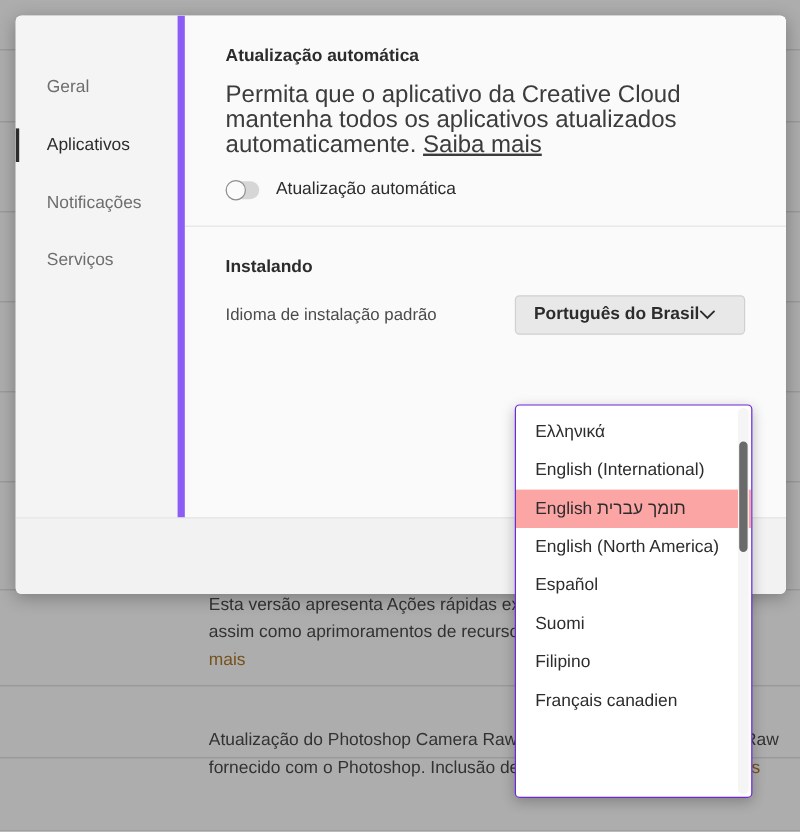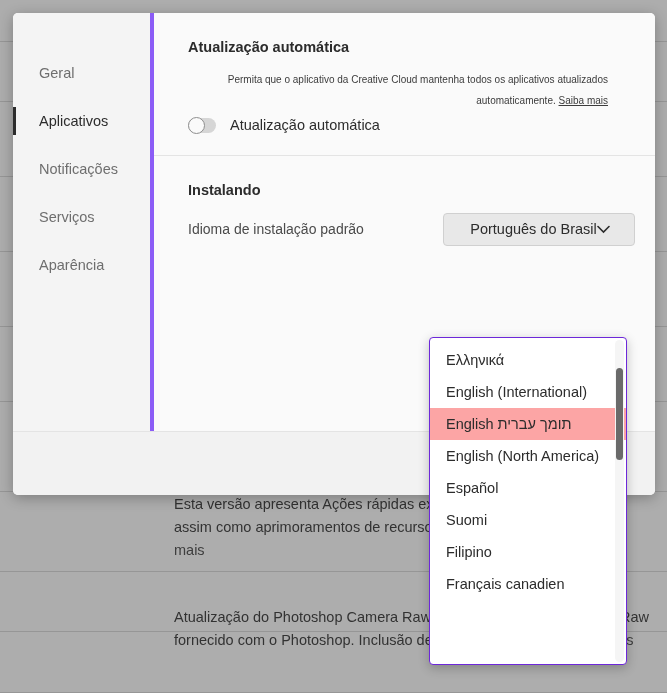--- a/index.html
+++ b/index.html
@@ -27,21 +27,21 @@
 
   .bg-text {
     position: absolute;
     font-size: 14.5px;
     line-height: 24px;
     color: #2c2c2c;
     white-space: nowrap;
   }
 
   .bg-link {
-    color: #404040;
+    color: #a16207;
   }
 
   
   #modal-scrim {
     position: absolute;
     inset: 0;
     background: rgba(60, 60, 60, 0.42);
   }
 
   
@@ -62,21 +62,21 @@
   .dialog-body {
     display: flex;
     flex: 1;
     min-height: 0;
   }
 
   
   #settings-sidebar {
     width: 141px;
     background: #f4f4f4;
-    border-right: 4px solid #8b5cf6;
+    border-right: 6px solid #8b5cf6;
     position: relative;
     padding-top: 36px;
     flex: none;
   }
 
   .nav-item {
     position: relative;
     height: 48px;
     display: flex;
     align-items: center;
@@ -104,41 +104,40 @@
   
   #settings-content {
     flex: 1;
     min-width: 0;
     background: #fafafa;
     display: flex;
     flex-direction: column;
   }
 
   .content-section {
-    padding: 26px 20px 22px 34px;
+    padding: 26px 34px 22px 34px;
   }
 
   .content-section.bordered {
     border-bottom: 1px solid #e4e4e4;
   }
 
   .section-title {
     font-size: 14.5px;
     font-weight: bold;
     color: #2c2c2c;
     margin-bottom: 14px;
   }
 
   .section-desc {
-    font-size: 10px;
+    font-size: 20px;
     line-height: 21px;
     color: #3c3c3c;
     max-width: 420px;
-    margin-bottom: 6px;
-    text-align: right;
+    margin-bottom: 18px;
   }
 
   .inline-link {
     color: #3c3c3c;
     text-decoration: underline;
     cursor: pointer;
   }
 
   
   .toggle-row {
@@ -205,26 +204,27 @@
 
   
   #language-select-trigger {
     width: 192px;
     height: 33px;
     background: #e8e8e8;
     border: 1px solid #d0d0d0;
     border-radius: 4px;
     display: flex;
     align-items: center;
-    justify-content: center;
+    justify-content: flex-start;
     padding: 0 13px 0 15px;
     font-size: 14.5px;
     color: #2c2c2c;
     cursor: pointer;
     user-select: none;
+    font-weight: bold;
   }
 
   .chevron {
     flex: none;
     display: block;
   }
 
   
   .dialog-footer {
     height: 64px;
@@ -328,23 +328,20 @@
         <span>Geral</span>
       </div>
       <div class="nav-item active">
         <span>Aplicativos</span>
       </div>
       <div class="nav-item">
         <span>Notificações</span>
       </div>
       <div class="nav-item">
         <span>Serviços</span>
-      </div>
-      <div class="nav-item">
-        <span>Aparência</span>
       </div>
     </nav>
 
     <section id="settings-content">
 
       <div class="content-section bordered">
         <div class="section-title">Atualização automática</div>
         <div class="section-desc">
           <span>Permita que o aplicativo da Creative Cloud mantenha todos os aplicativos atualizados automaticamente.</span>
           <span class="inline-link">Saiba mais</span>

